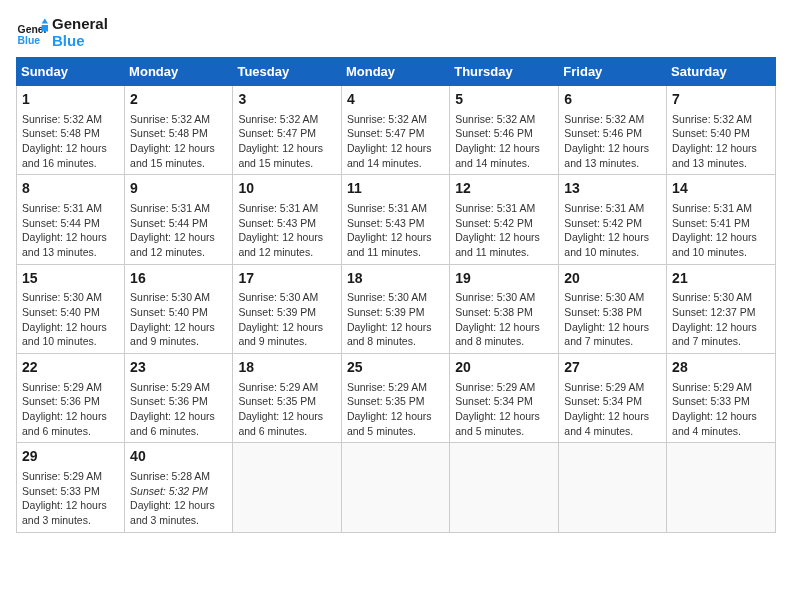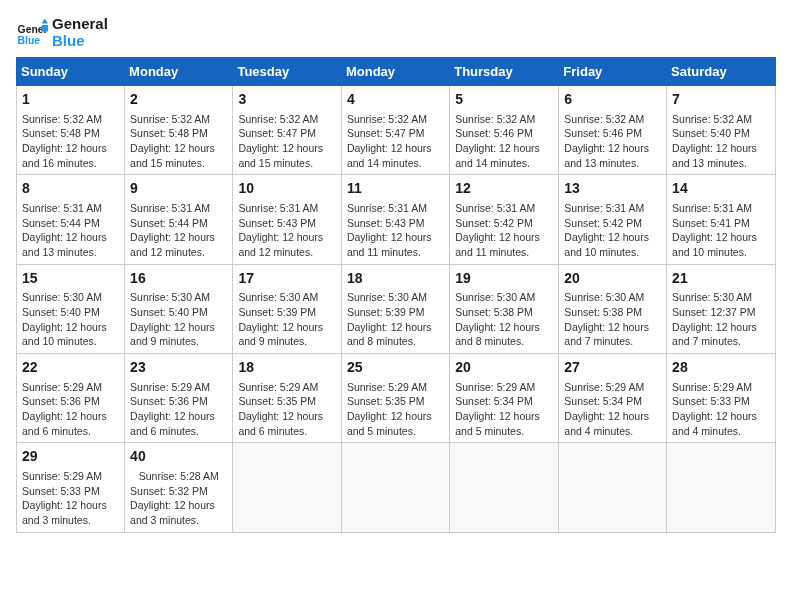--- a/index.html
+++ b/index.html
@@ -316,22 +316,22 @@
       <tr>
         <td>
           <span class="day-num">29</span>
           <span style="display: block;">Sunrise: 5:29 AM</span>
           <span style="display: block;">Sunset: 5:33 PM</span>
           <span style="display: block;">Daylight: 12 hours</span>
           <span style="display: block;">and 3 minutes.</span>
         </td>
         <td>
           <span class="day-num">40</span>
-          <span style="display: block; text-align: center;">Sunrise: 5:28 AM</span>
-          <span style="display: block;">Sunset: 5:32 PM</span>
+          <span style="display: block;">Sunrise: 5:28 AM</span>
+          <span style="display: block; font-style: italic;">Sunset: 5:32 PM</span>
           <span style="display: block;">Daylight: 12 hours</span>
           <span style="display: block;">and 3 minutes.</span>
         </td>
         <td class="empty"></td>
         <td class="empty"></td>
         <td class="empty"></td>
         <td class="empty"></td>
         <td class="empty"></td>
       </tr>
     </tbody>

